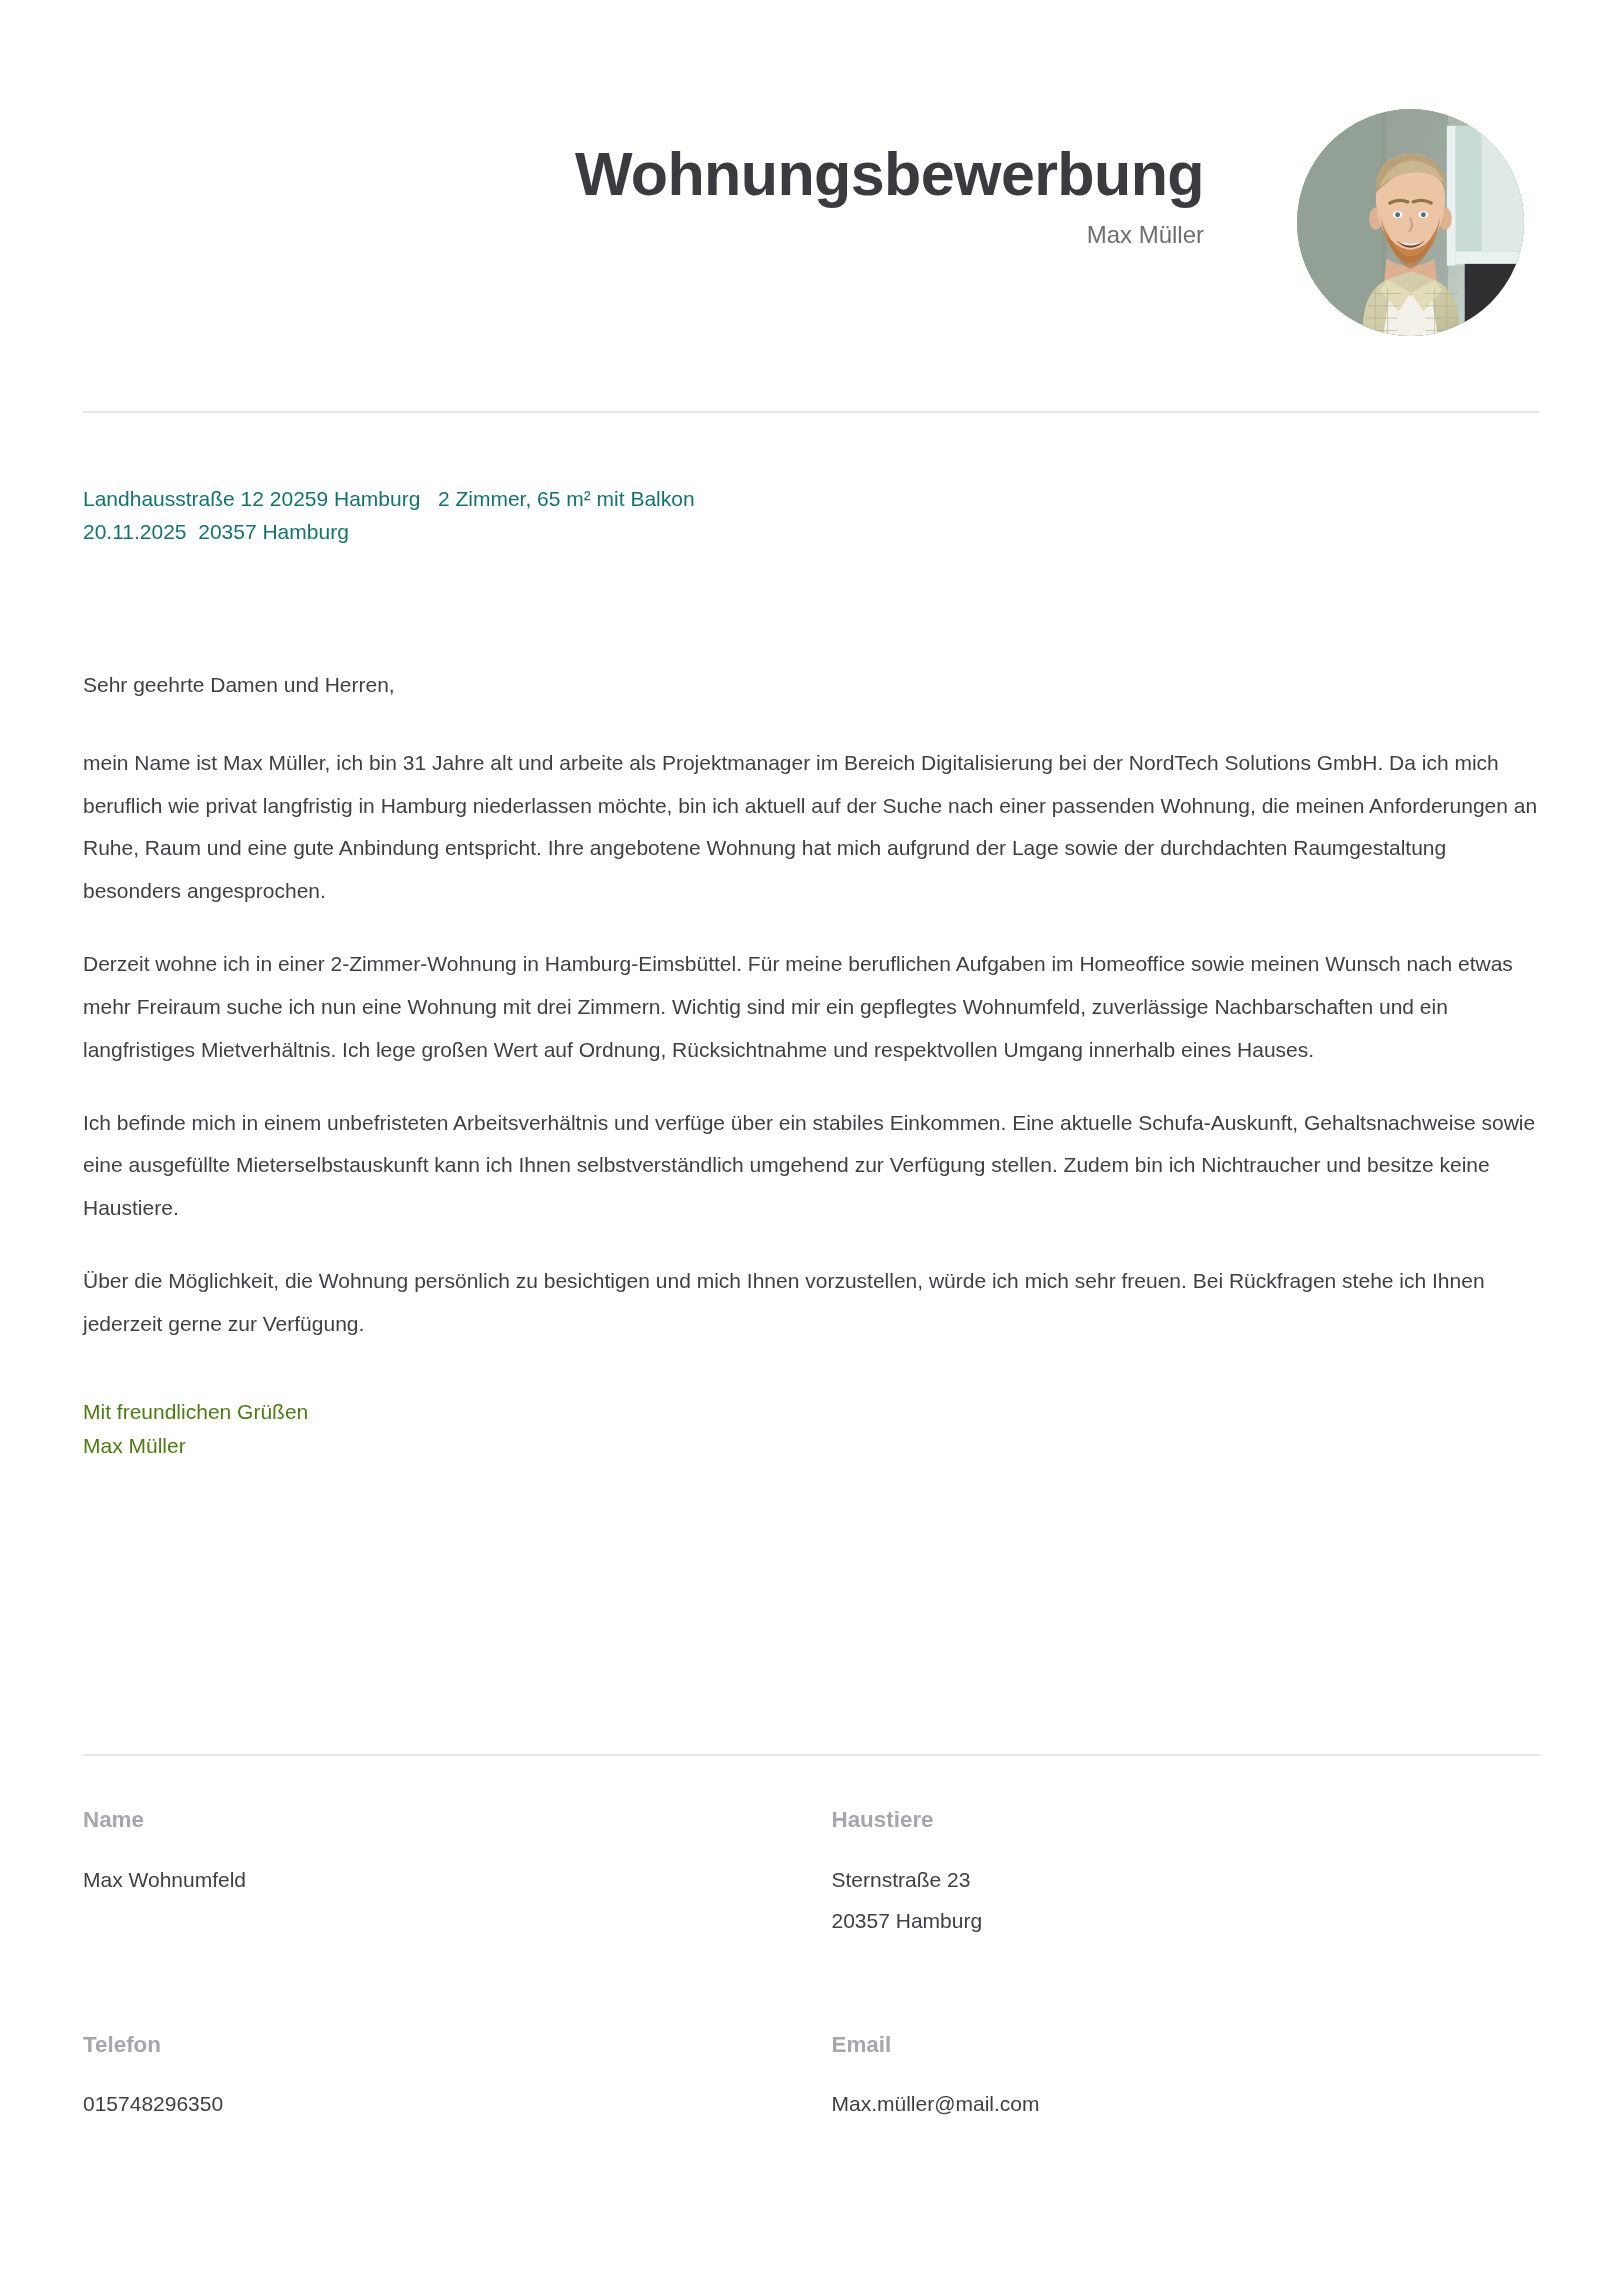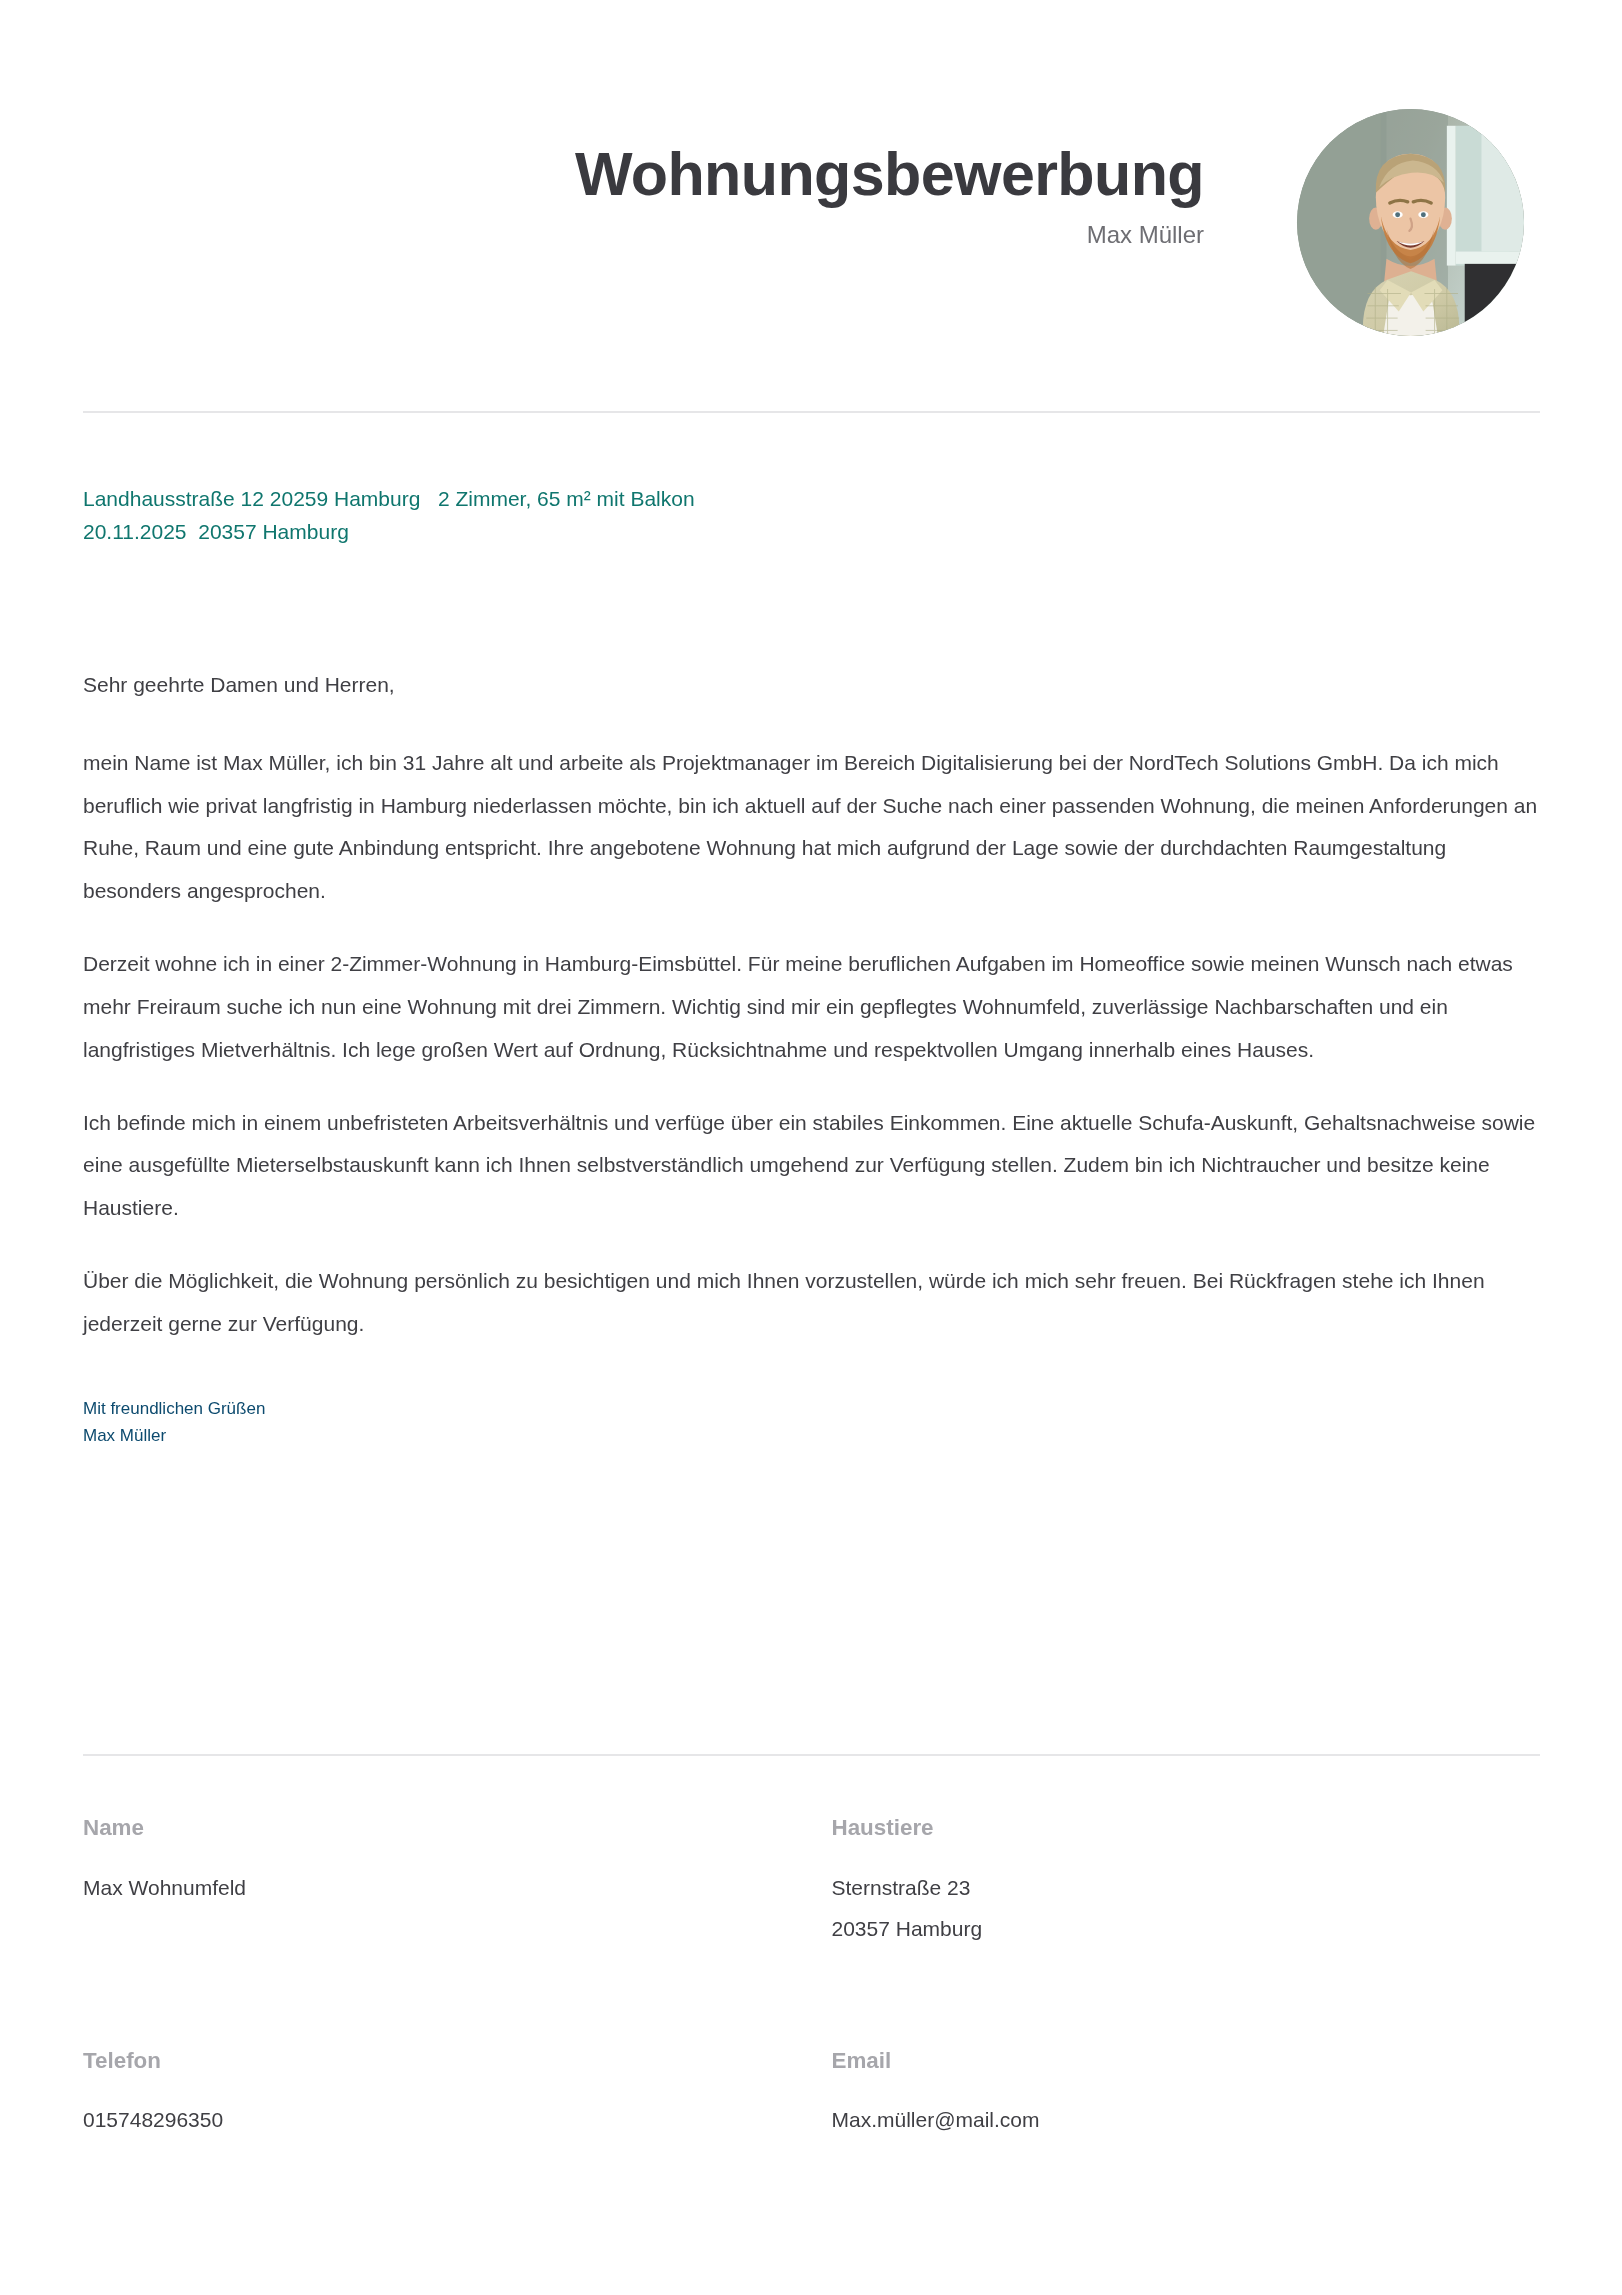--- a/index.html
+++ b/index.html
@@ -102,21 +102,21 @@
   }
   .letter p {
     font-size: 21px;
     line-height: 2.04;
     color: #3f3f44;
     margin: 0 0 30px 0;
     text-align: left;
   }
   .letter p.salutation { margin-bottom: 35px; }
   .letter .closing { margin: 0; }
-  .letter .closing div { font-size: 17px; line-height: 1.62; color: #0c4a6e; }
+  .letter .closing div { font-size: 21px; line-height: 1.62; color: #4d7c0f; }
   .spacer-block { height: 19px; }
 
   
   .footer {
     position: absolute;
     left: 83px;
     top: 1803px;
     right: 83px;
   }
   .footer-row {
@@ -127,21 +127,21 @@
   .footer-col {
     width: 50%;
     box-sizing: border-box;
   }
   .footer-col.right { padding-left: 20px; }
   .footer-label {
     font-size: 22.4px;
     font-weight: 700;
     color: #a6a6ab;
     line-height: 1.2;
-    margin: 12px 0 29px 0;
+    margin: 4px 0 29px 0;
   }
   .footer-value {
     font-size: 21px;
     color: #3f3f44;
     line-height: 1.62;
     margin: 0;
   }
   .footer-value + .footer-value { margin-top: 6.7px; }
 </style>
 </head>

